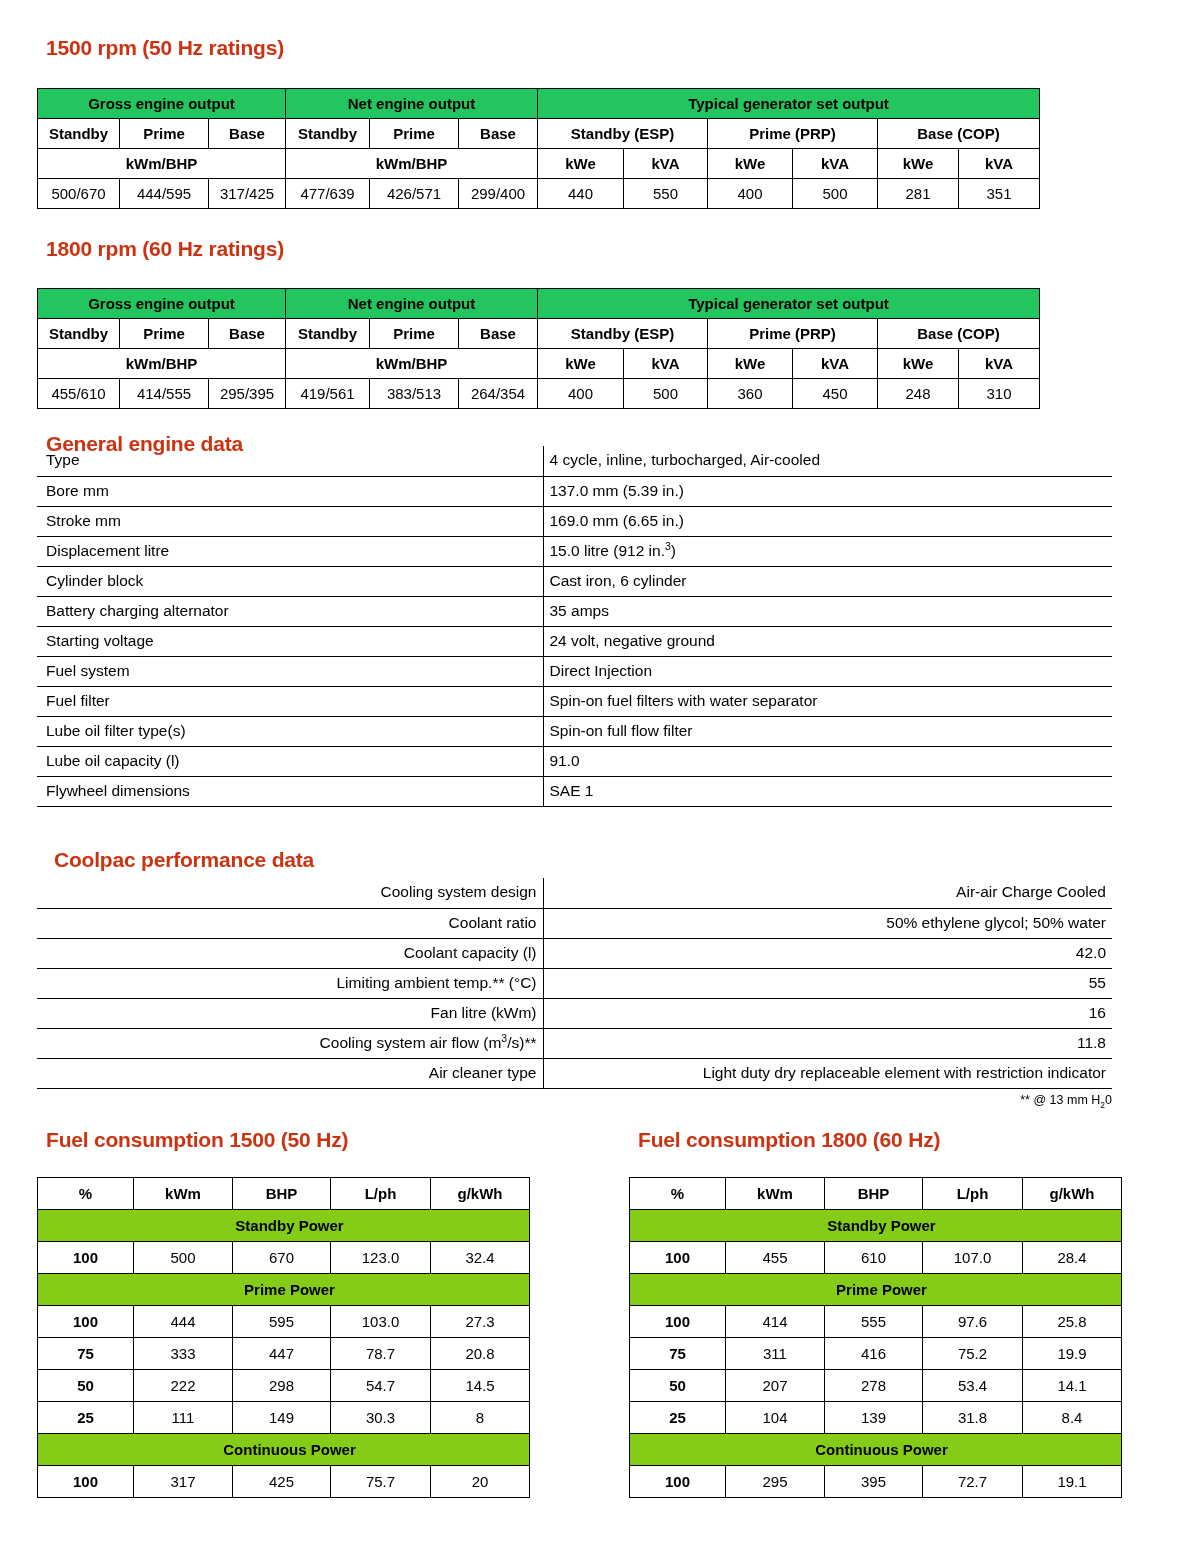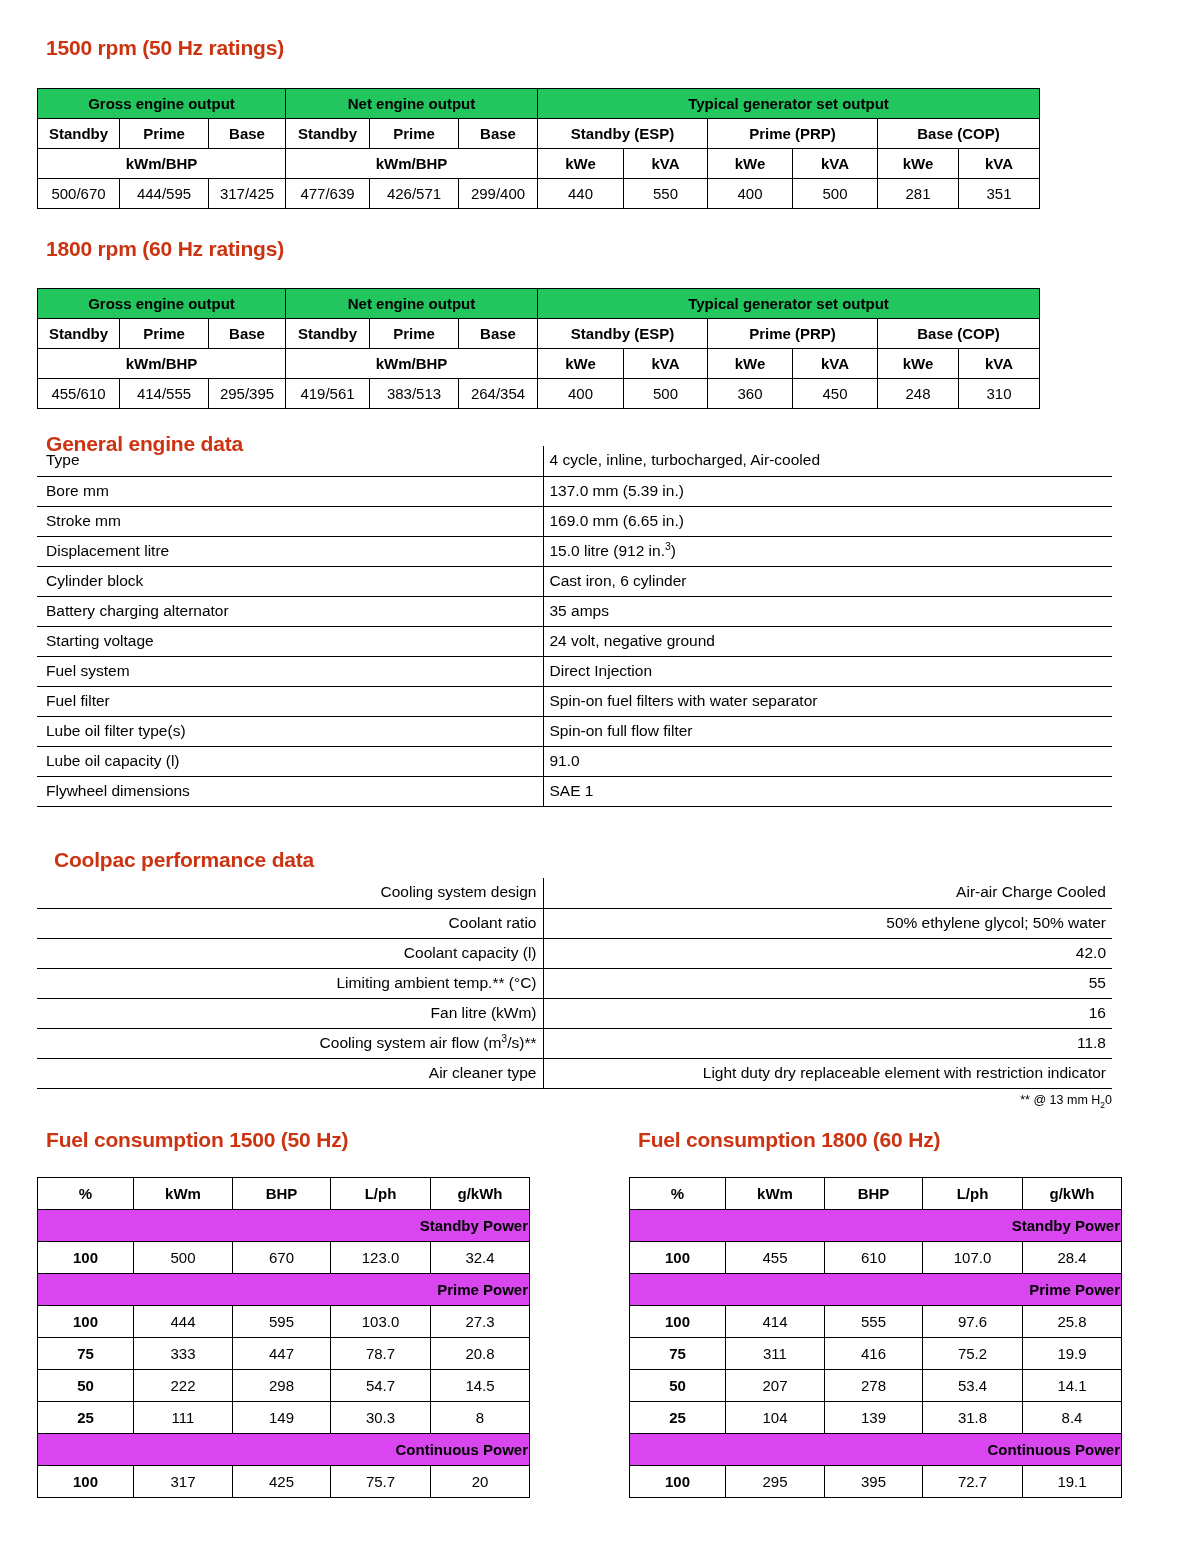--- a/index.html
+++ b/index.html
@@ -80,23 +80,23 @@
   }
   table.fuel td {
     border: 1.3px solid #000;
     text-align: center;
     height: 32px;
     vertical-align: middle;
     background: #ffffff;
   }
   table.fuel td.hd { font-weight: bold; }
   table.fuel td.band {
-    background: #d946ef;
+    background: #84cc16;
     font-weight: bold;
-    text-align: right;
+    text-align: center;
     padding-left: 13px;
   }
   table.fuel td.pct { font-weight: bold; }
 
   .abs { position: absolute; }
 </style>
 </head>
 <body>
 
 <div class="page">

